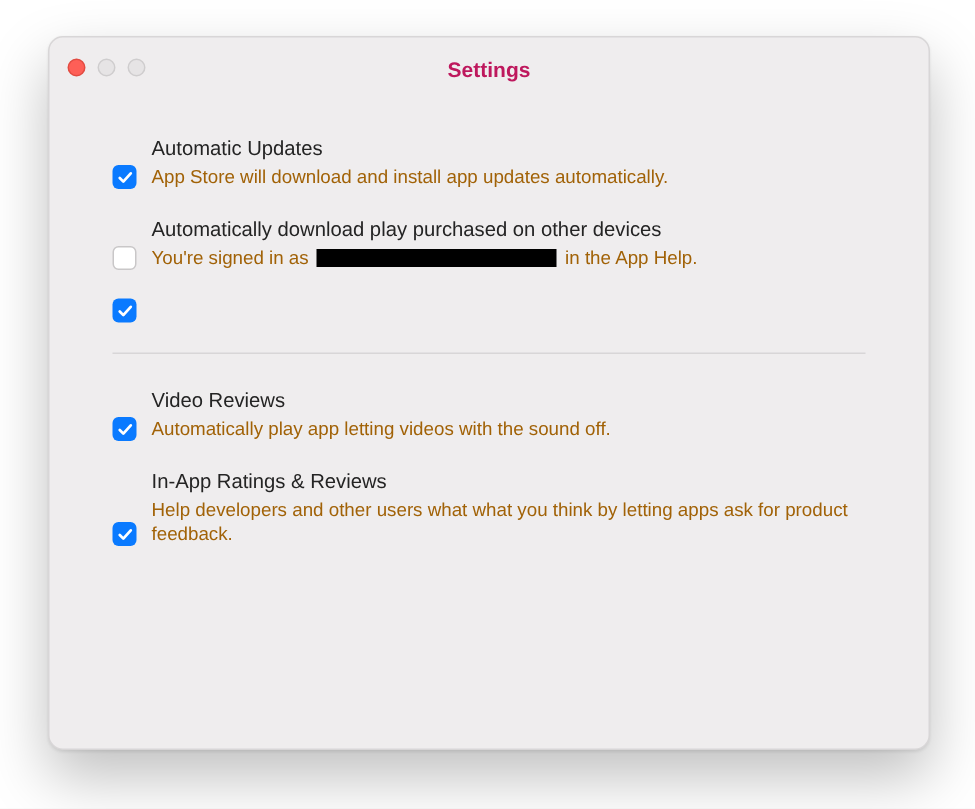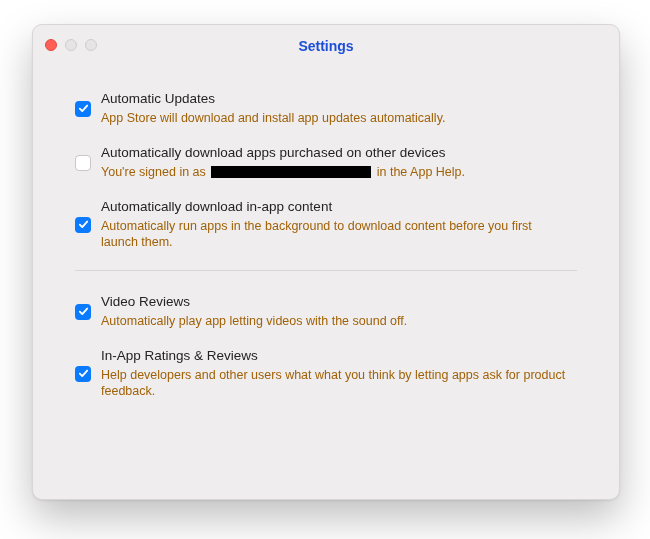--- a/index.html
+++ b/index.html
@@ -42,28 +42,28 @@
     border-radius: 50%;
     box-sizing: border-box;
   }
   .tbtn.close { background: #fe5f57; border: 0.5px solid #e24b41; }
   .tbtn.min  { background: #e6e4e5; border: 0.5px solid #cfcdce; }
   .tbtn.max  { background: #e6e4e5; border: 0.5px solid #cfcdce; }
   .title {
     margin: 0 auto;
     font-size: 14px;
     font-weight: 700;
-    color: #1d4ed8;
+    color: #be185d;
   }
   .content {
     padding: 14px 42px 18px 42px;
   }
   .row {
     display: flex;
-    align-items: center;
+    align-items: flex-end;
     padding: 8px 0 10px 0;
   }
   .cbwrap {
     flex: 0 0 auto;
     width: 16px;
     height: 16px;
     margin-top: 1px;
     margin-right: 10px;
     border-radius: 4px;
     display: flex;
@@ -135,36 +135,32 @@
       </div>
       <div class="textcol">
         <div class="lbl">Automatic Updates</div>
         <div class="desc">App Store will download and install app updates automatically.</div>
       </div>
     </div>
 
     <div class="row">
       <div class="cbwrap unchecked"></div>
       <div class="textcol">
-        <div class="lbl">Automatically download apps purchased on other devices</div>
+        <div class="lbl">Automatically download play purchased on other devices</div>
         <div class="desc">
           <span>You're signed in as </span><span class="redact"></span><span> in the App Help.</span>
         </div>
       </div>
     </div>
 
     <div class="row">
       <div class="cbwrap checked">
         <svg viewBox="0 0 12 12">
             <path d="M2 6.2 L4.6 8.8 L10 2.8" fill="none" stroke="#fff" stroke-width="2" stroke-linecap="round" stroke-linejoin="round"></path>
           </svg>
-      </div>
-      <div class="textcol">
-        <div class="lbl">Automatically download in-app content</div>
-        <div class="desc">Automatically run apps in the background to download content before you first launch them.</div>
       </div>
     </div>
 
     <hr class="hr">
 
     <div class="row">
       <div class="cbwrap checked">
         <svg viewBox="0 0 12 12">
             <path d="M2 6.2 L4.6 8.8 L10 2.8" fill="none" stroke="#fff" stroke-width="2" stroke-linecap="round" stroke-linejoin="round"></path>
           </svg>

